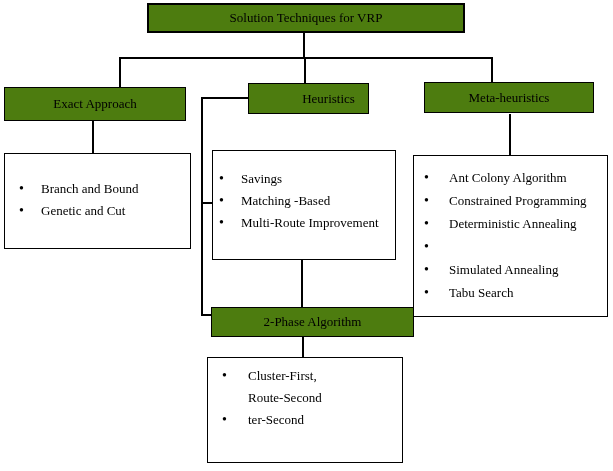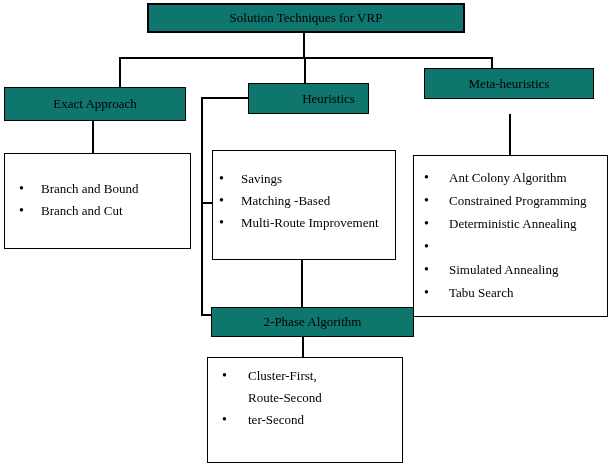--- a/index.html
+++ b/index.html
@@ -10,21 +10,21 @@
     background: #ffffff;
     font-family: "Liberation Serif", "DejaVu Serif", serif;
     color: #000000;
     font-size: 13px;
     overflow: hidden;
   }
   .node {
     position: absolute;
     box-sizing: border-box;
     border: 1px solid #000000;
-    background: #0f766e;
+    background: #4d7c0f;
     display: flex;
     align-items: center;
     justify-content: center;
     text-align: center;
   }
   .node.thick { border-width: 2px; }
   .listbox {
     position: absolute;
     box-sizing: border-box;
     border: 1px solid #000000;
@@ -87,36 +87,36 @@
   </div>
 
   <div class="node" style="left:4px; top:87px; width:182px; height:34px;">
     <span>Exact Approach</span>
   </div>
 
   <div class="node" style="left:248px; top:83px; width:121px; height:31px;padding-left:40px;">
     <span>Heuristics</span>
   </div>
 
-  <div class="node" style="left:424px; top:68px; width:170px; height:31px;">
+  <div class="node" style="left:424px; top:82px; width:170px; height:31px;">
     <span>Meta-heuristics</span>
   </div>
 
   <div class="node" style="left:211px; top:307px; width:203px; height:30px;">
     <span>2-Phase Algorithm</span>
   </div>
 
   <div class="listbox" id="exact-list" style="left:4px; top:153px; width:187px; height:96px;">
     <div class="li">
       <span class="b">•</span>
       <span class="t">Branch and Bound</span>
     </div>
     <div class="li">
       <span class="b">•</span>
-      <span class="t">Branch and Cut</span>
+      <span class="t">Genetic and Cut</span>
     </div>
   </div>
 
   <div class="listbox" id="heuristic-list" style="left:212px; top:150px; width:184px; height:110px;">
     <div class="li">
       <span class="b">•</span>
       <span class="t">Savings</span>
     </div>
     <div class="li">
       <span class="b">•</span>

